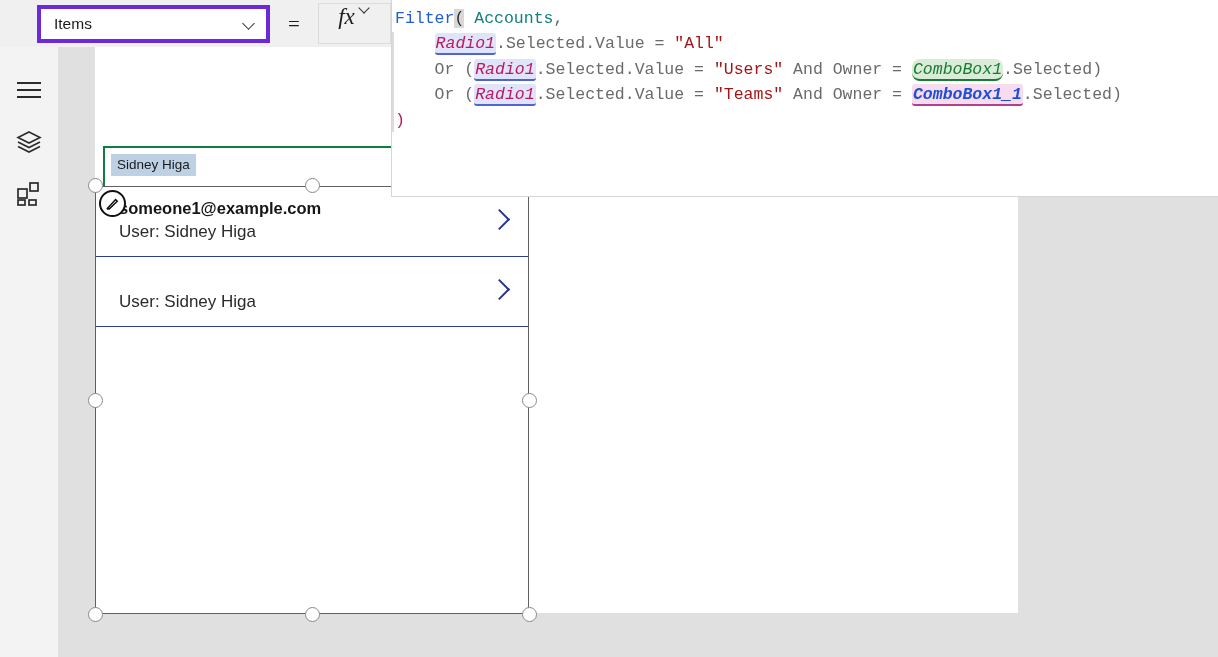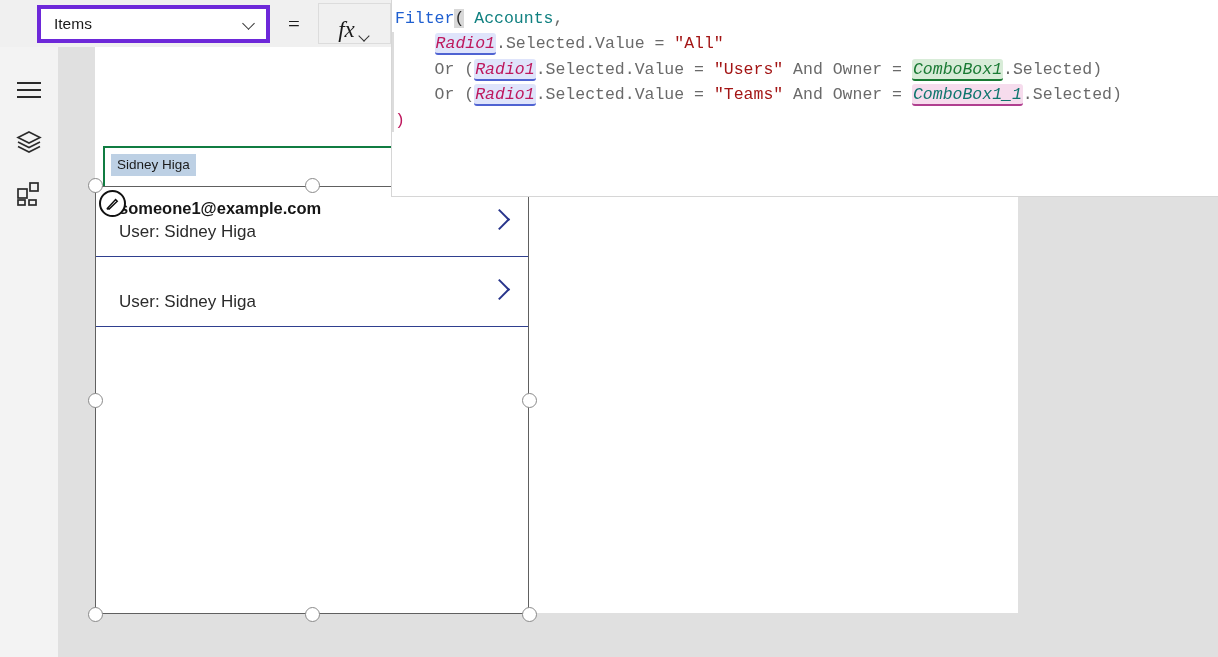--- a/index.html
+++ b/index.html
@@ -29,21 +29,21 @@
     transform:rotate(45deg);
   }
   .equals-sign{
     position:absolute; left:283px; top:14px; width:22px; height:20px;
     font-size:21px; color:#1b1b1b; text-align:center; line-height:20px;
     font-family:"Liberation Serif", serif; font-weight:400;
   }
   .fx-btn{
     position:absolute; left:318px; top:3px; width:73px; height:41px;
     background:#f0f0f0; border:1px solid #dcdcdc;
-    display:flex; align-items:flex-end; justify-content:center; gap:5px;
+    display:flex; align-items:flex-start; justify-content:center; gap:5px;
   }
   .fx-glyph{ font-family:"Liberation Serif", serif; font-style:italic; font-size:23px; color:#1b1b1b; }
   .fx-chev{ width:11px; height:11px; position:relative; }
   .fx-chev:before{
     content:""; position:absolute; left:0; top:0;
     width:7px; height:7px; border-right:1.3px solid #333; border-bottom:1.3px solid #333;
     transform:rotate(45deg);
   }
 
   
@@ -166,29 +166,29 @@
   .tok-op{ color:#6a6a6a; }
   .tok-paren-hl{ background:#d8d8d8; color:#2b2b2b; }
   .tok-ctrl{
     font-style:italic; color:#6a3fa0;
   }
   .pill-blue{
     background:#dfe4fb; border-bottom:2.5px solid #4f63d2; border-radius:3px;
     padding:1px 1px 0 1px;
   }
   .pill-green{
-    background:#d8ecd8; border-bottom:2.5px solid #1a7a34; border-radius:3px;
+    background:#d8ecd8; border-bottom:2.5px solid #1a7a34; border-radius:8px;
     padding:1px 1px 0 1px;
   }
   .pill-pink{
     background:#f6dced; border-bottom:2.5px solid #b03f8f; border-radius:3px;
     padding:1px 1px 0 1px;
   }
   .tok-green{ color:#1a7a34; }
-  .tok-pink{ color:#0f766e; }
+  .tok-pink{ color:#1d4ed8;font-weight:bold; }
   .tok-indigo{ color:#be185d; }
 
   .formula-toolbar{
     position:absolute; left:0; top:150px; width:827px; height:46px;
     background:#f3f3f3; border-top:1px solid #e2e2e2;
     display:flex; align-items:center; padding-left:26px; gap:44px;
   }
   .fmt-btn{ display:flex; align-items:center; gap:13px; }
   .fmt-btn-lbl{ font-size:16.5px; color:#353535; }
   .ico-fmt-text{ width:20px; height:14px; position:relative; }

